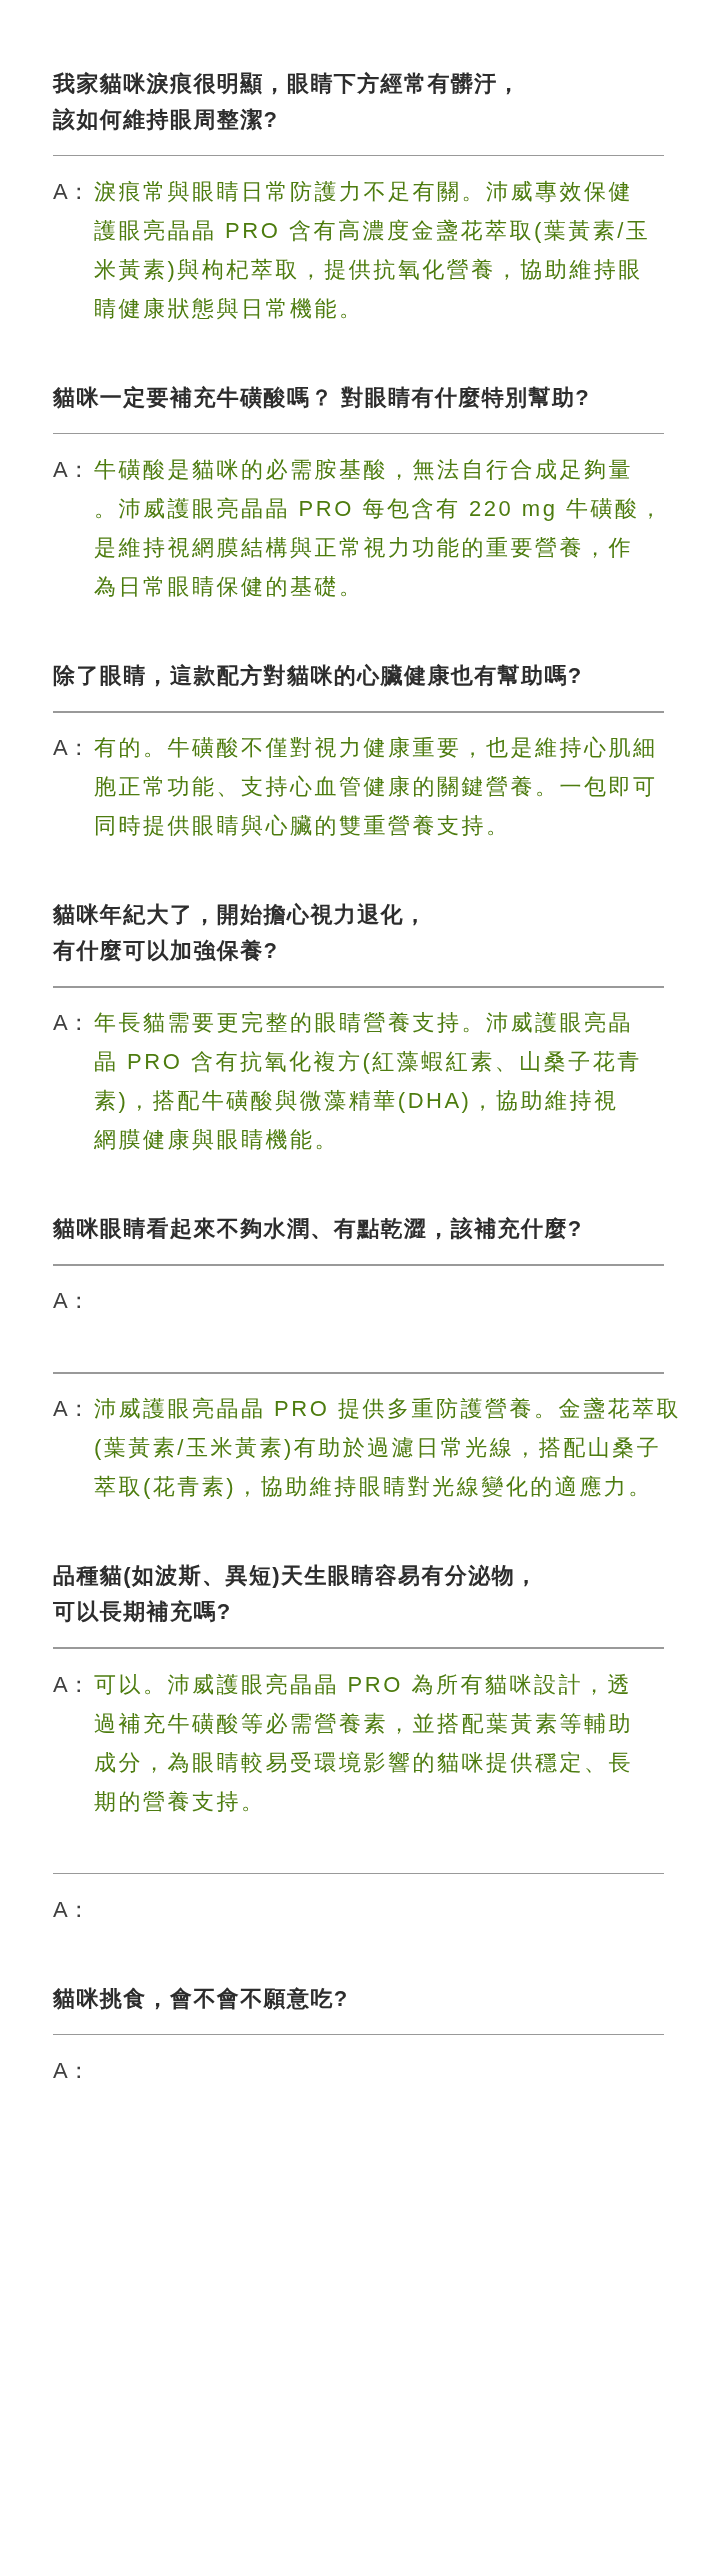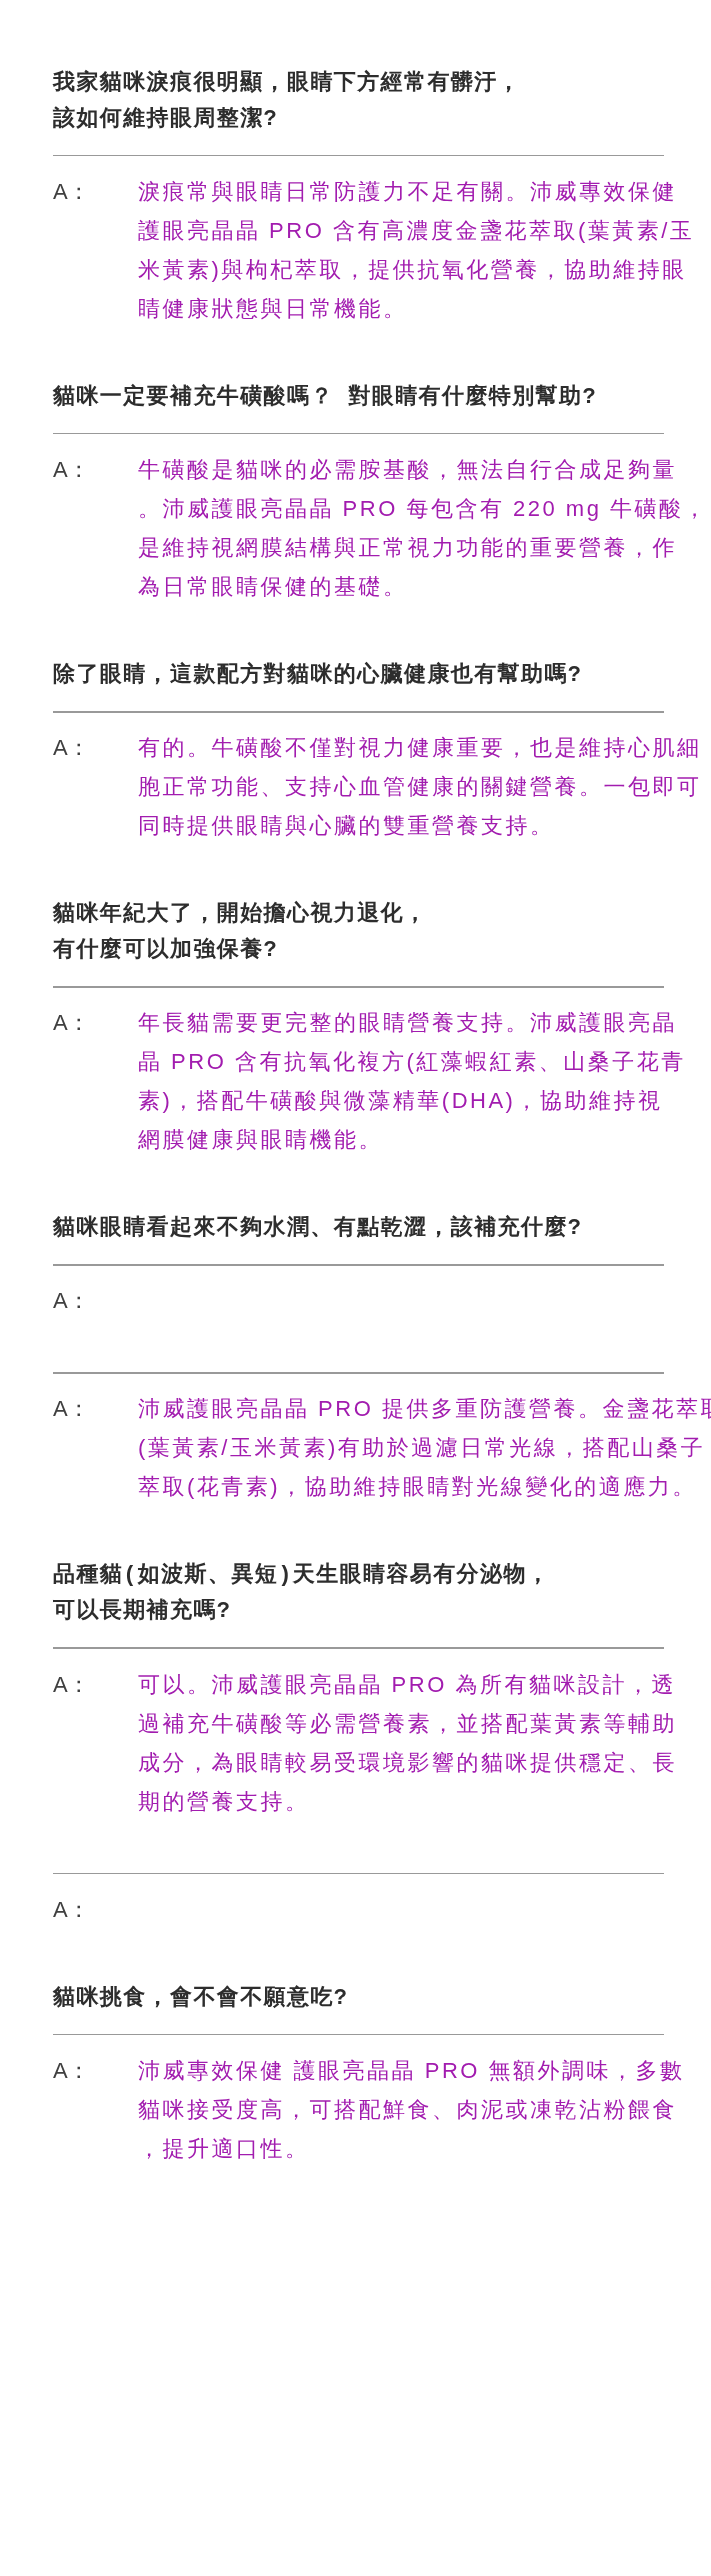--- a/index.html
+++ b/index.html
@@ -18,21 +18,20 @@
   }
   section.faq-section { margin-bottom: 52px; }
   section.faq-section:last-child { margin-bottom: 0; }
   .question {
     font-size: 22px;
     line-height: 36px;
     font-weight: bold;
     letter-spacing: 1.4px;
     color: #2d2d2d;
     white-space: pre;
-    font-family: Liberation Mono, monospace;
   }
   .divider {
     height: 1.4px;
     background: #999999;
     margin-top: 17px;
     width: 611px;
   }
   .answer-row {
     display: flex;
     align-items: flex-start;
@@ -45,23 +44,22 @@
     line-height: 39px;
     color: #404040;
     white-space: pre;
   }
   .answer-text {
     flex: 0 0 auto;
     max-width: 570px;
     font-size: 22px;
     line-height: 39px;
     letter-spacing: 2.5px;
-    color: #a21caf;
+    color: #4d7c0f;
     white-space: pre;
-    margin-left: 44px;
   }
 </style>
 </head>
 <body>
 
 <div class="page">
 
   <section class="faq-section">
     <div class="question">我家貓咪淚痕很明顯，眼睛下方經常有髒汙，
 該如何維持眼周整潔?</div>
@@ -147,20 +145,17 @@
     <div class="answer-row">
       <div class="answer-label">A：</div>
     </div>
   </section>
 
   <section class="faq-section">
     <div class="question">貓咪挑食，會不會不願意吃?</div>
     <div class="divider"></div>
     <div class="answer-row">
       <div class="answer-label">A：</div>
-      <div class="answer-text">沛威專效保健 護眼亮晶晶 PRO 無額外調味，多數
-貓咪接受度高，可搭配鮮食、肉泥或凍乾沾粉餵食
-，提升適口性。</div>
     </div>
   </section>
 
 </div>
 
 
 </body></html>

